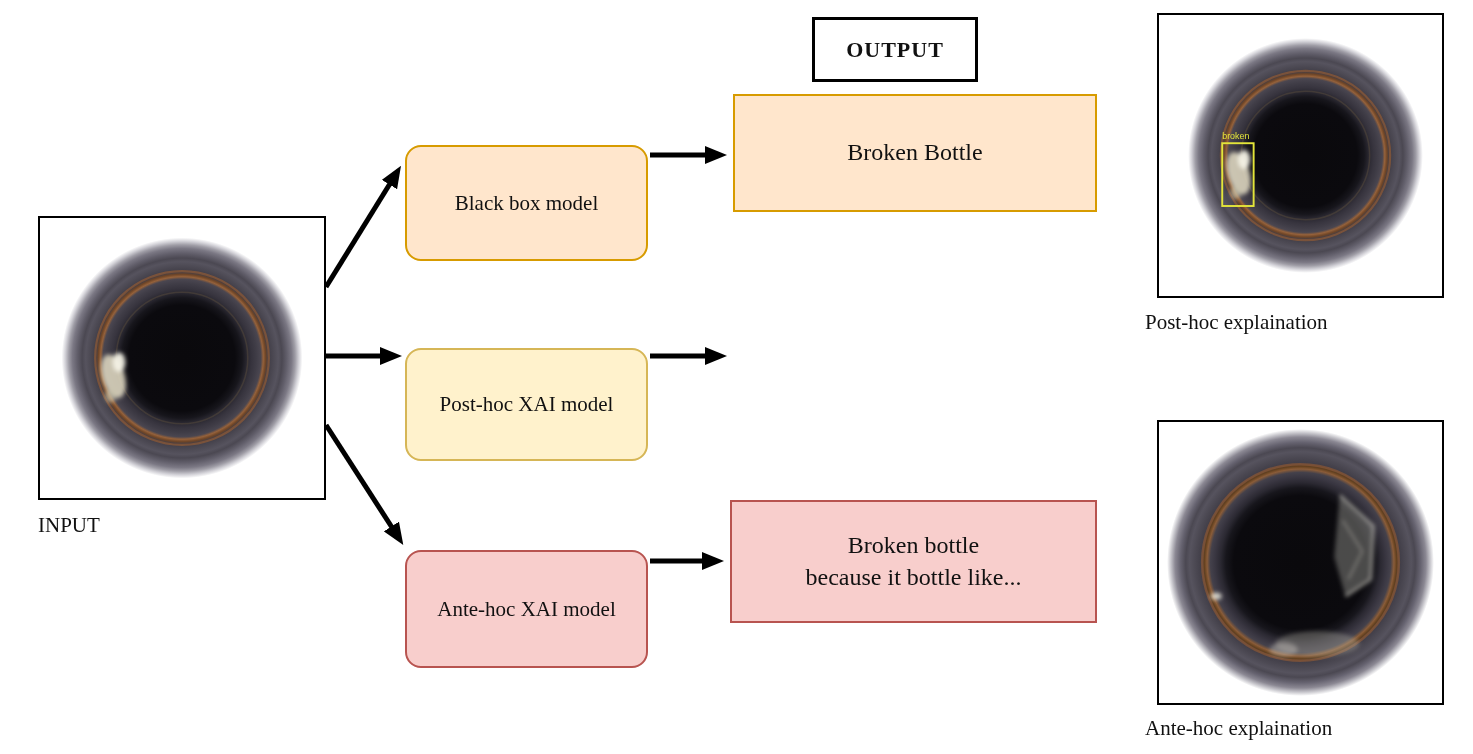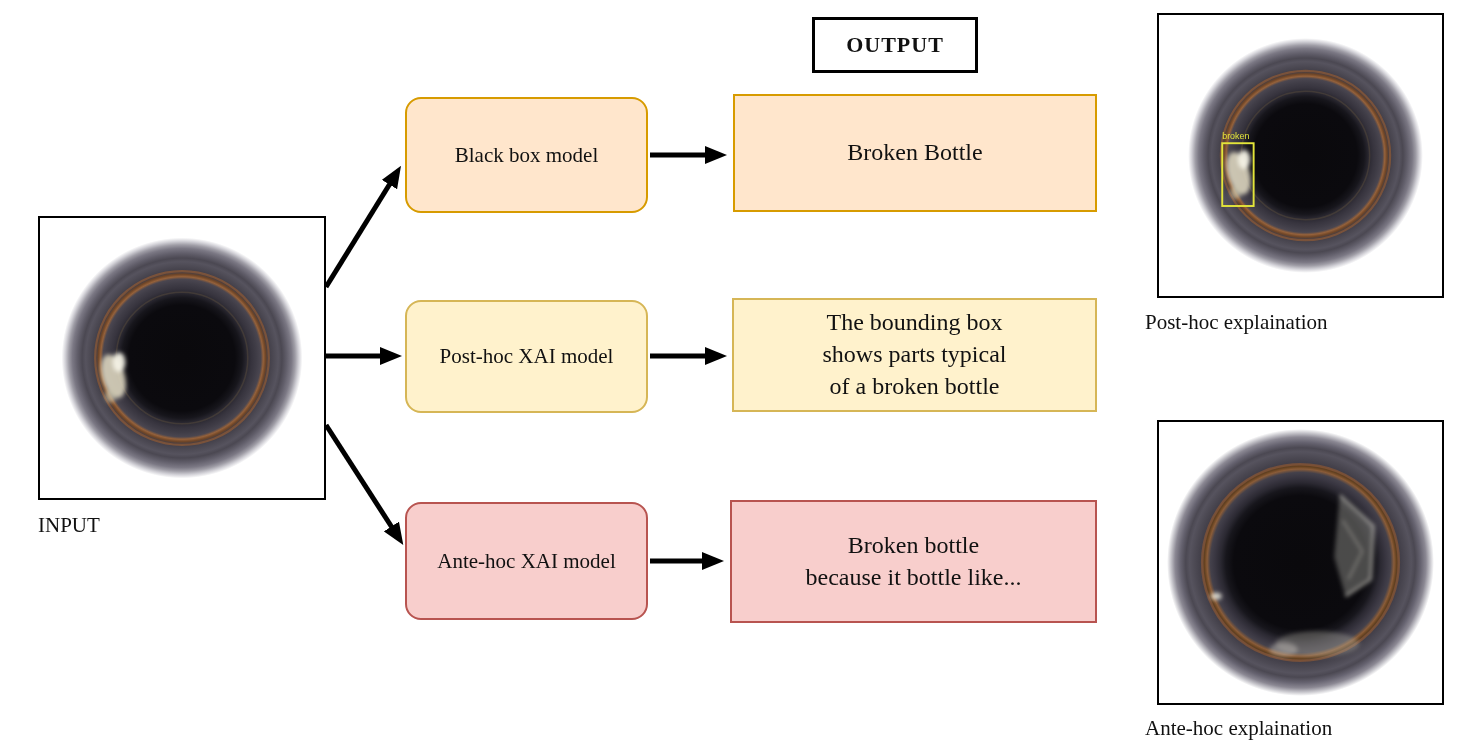--- a/index.html
+++ b/index.html
@@ -8,29 +8,29 @@
     font-family:"Liberation Serif","DejaVu Serif",serif;color:#111;
   }
   .img-frame{
     position:absolute;box-sizing:border-box;border:2px solid #000;background:#fff;
   }
   .img-frame svg{display:block;width:100%;height:100%;}
   .caption{
     position:absolute;text-align:left;font-size:21px;color:#111;
   }
   .title-box{
-    position:absolute;left:812px;top:17px;width:166px;height:56px;box-sizing:border-box;
+    position:absolute;left:812px;top:17px;width:166px;height:65px;box-sizing:border-box;
     border:3px solid #000;background:#fff;display:flex;align-items:center;justify-content:center;
     font-weight:bold;font-size:22px;letter-spacing:1px;
   }
   .model-box{
     position:absolute;left:405px;width:243px;box-sizing:border-box;
     border:2.5px solid #888;border-radius:16px;
     display:flex;align-items:center;justify-content:center;
-    font-size:21px;text-align:center;
+    font-size:21px;text-align:center;margin-top:48px;
   }
   .model-black{top:97px;height:116px;}
   .model-post{top:300px;height:113px;}
   .model-ante{top:502px;height:118px;align-items:center;}
   .output-box{
     position:absolute;box-sizing:border-box;border:2.5px solid #888;
     display:flex;flex-direction:column;align-items:center;justify-content:center;
     font-size:24px;line-height:1.32;text-align:center;
   }
   .output-1{left:733px;top:94px;width:364px;height:118px;}
@@ -112,25 +112,20 @@
   <div class="model-box model-post" style="background-color: rgb(255, 242, 204); border-color: rgb(214, 182, 86);">
     <span>Post-hoc XAI model</span>
   </div>
   <div class="model-box model-ante" style="background-color: rgb(248, 206, 204); border-color: rgb(184, 84, 80);">
     <span>Ante-hoc XAI model</span>
   </div>
 
   <div class="output-box output-1" style="background-color: rgb(255, 230, 204); border-color: rgb(215, 155, 0);">
     <div>Broken Bottle</div>
   </div>
-  <div class="output-box output-2" style="background-color: rgb(255, 242, 204); border-color: rgb(214, 182, 86);">
-    <div>The bounding box</div>
-    <div>shows parts typical</div>
-    <div>of a broken bottle</div>
-  </div>
   <div class="output-box output-3" style="background-color: rgb(248, 206, 204); border-color: rgb(184, 84, 80);">
     <div>Broken bottle</div>
     <div>because it bottle like...</div>
   </div>
 
   <div class="img-frame frame-post">
     <svg viewBox="0 0 200 200" xmlns="http://www.w3.org/2000/svg">
       <defs>
         <radialGradient id="grad-b2" cx="50%" cy="50%" r="50%">
           <stop offset="0" stop-color="#0a090c"></stop>

